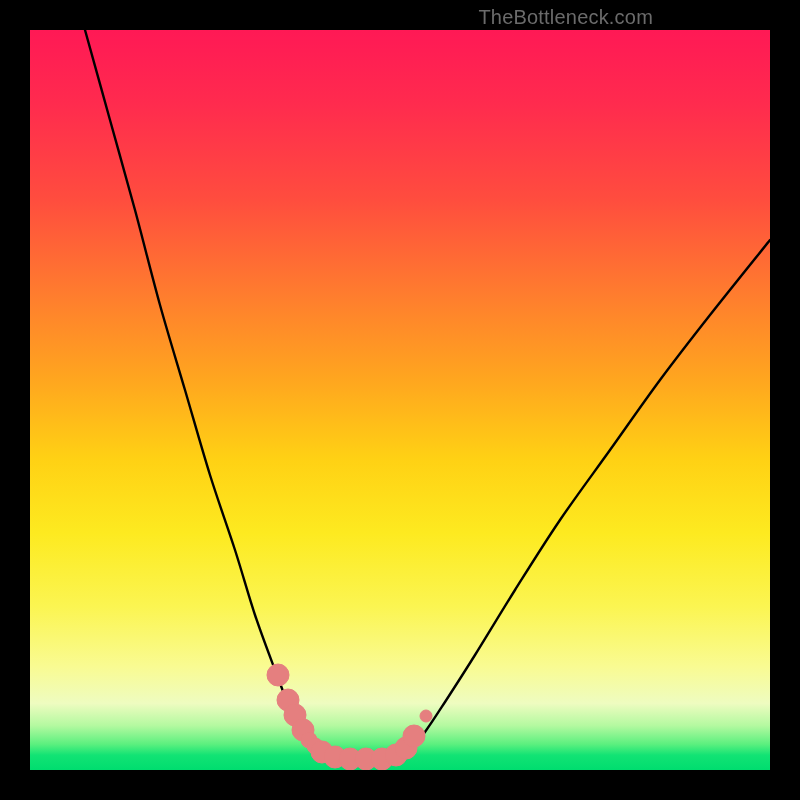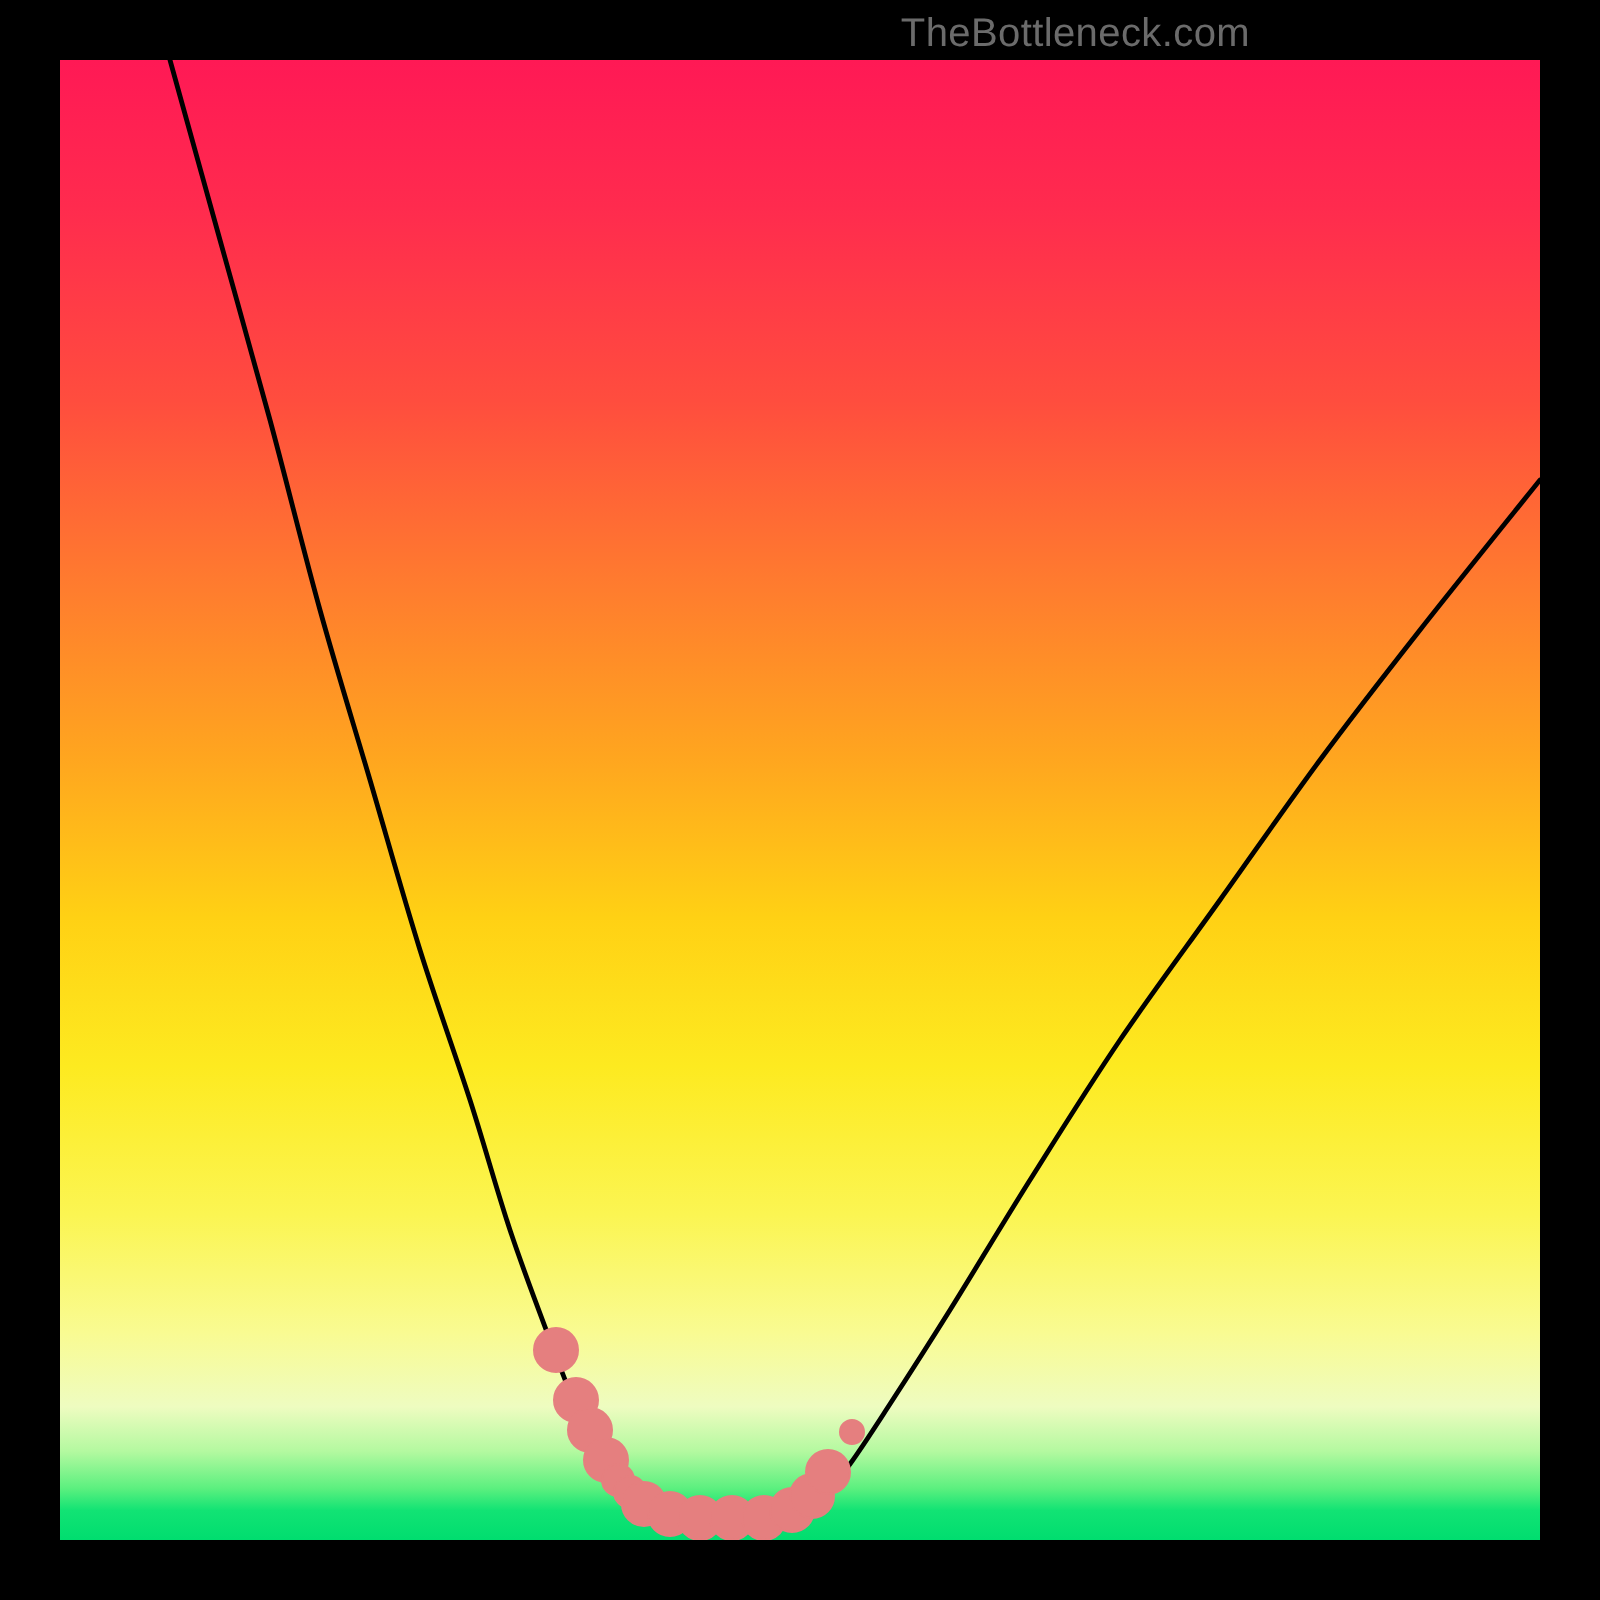--- a/index.html
+++ b/index.html
@@ -11,20 +11,21 @@
     background: #000;
     font-family: Arial, Helvetica, sans-serif;
   }
   .frame {
     position: absolute;
     top: 0;
     left: 0;
     width: 635px;
     height: 800px;
     background: #000;
+    padding-left: 28px;
   }
   .plot {
     position: absolute;
     top: 30px;
     left: 30px;
     width: 740px;
     height: 740px;
     overflow: hidden;
   }
   .gradient-bg {

